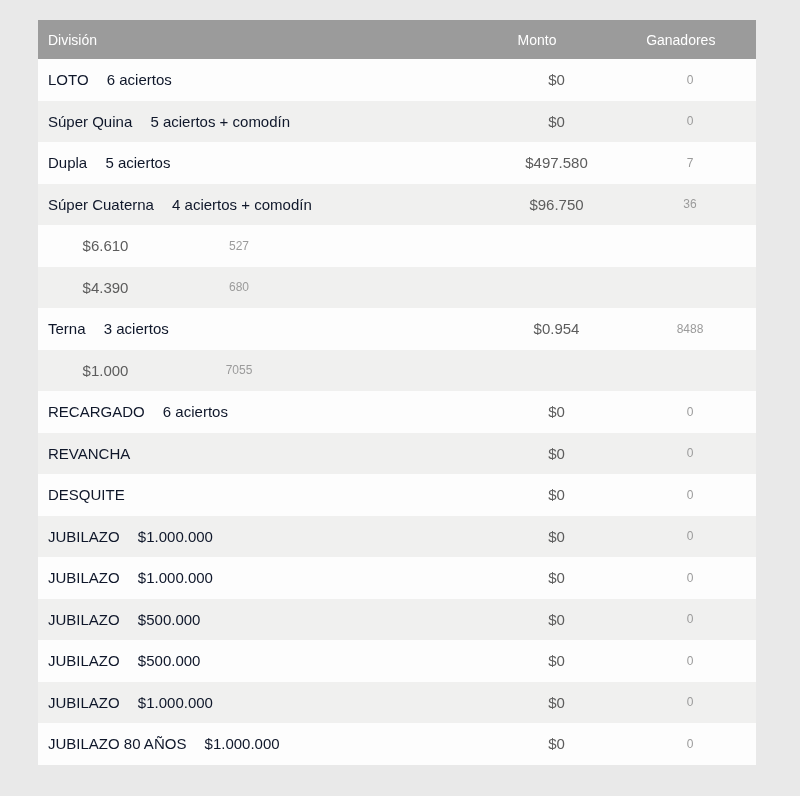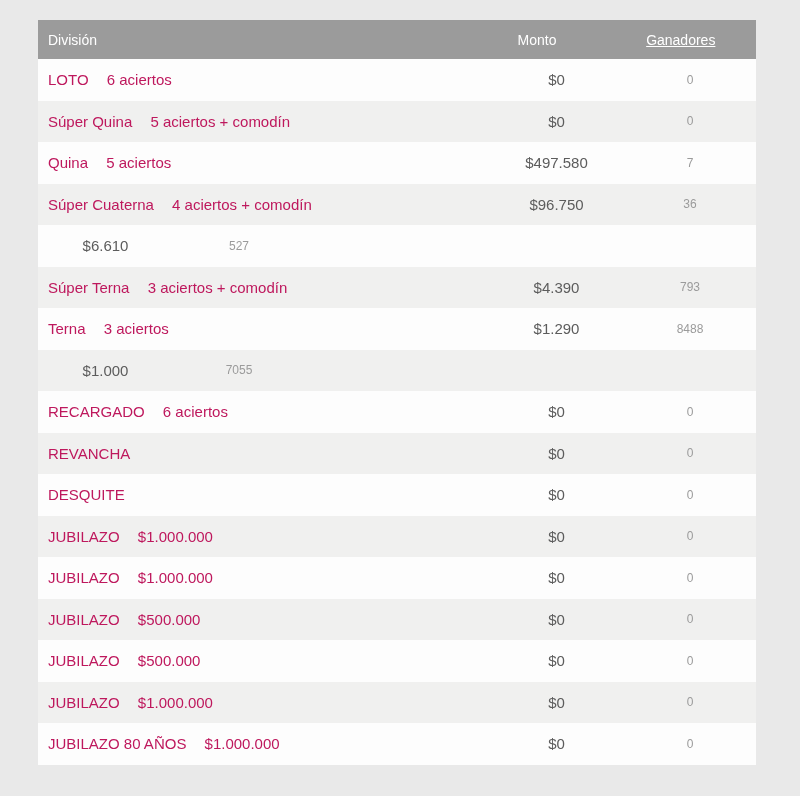--- a/index.html
+++ b/index.html
@@ -33,35 +33,35 @@
     align-items: center;
     justify-content: center;
   }
   .thead .h-division {
     width: 446px;
     justify-content: flex-start;
     padding-left: 10px;
     box-sizing: border-box;
   }
   .thead .h-monto { width: 142px; }
-  .thead .h-ganadores { width: 156px; text-decoration: underline; }
+  .thead .h-ganadores { width: 156px; }
   
   .tbody .trow {
     display: flex;
     height: 41.5px;
     align-items: center;
   }
   .tbody .trow:nth-child(odd)  { background: #fdfdfd; }
   .tbody .trow:nth-child(even) { background: #f0f0ef; }
   .trow .c-division {
     width: 451px;
     box-sizing: border-box;
     padding-left: 10px;
     font-size: 15px;
-    color: #be185d;
+    color: #0f172a;
     white-space: nowrap;
     overflow: hidden;
   }
   .trow .c-division .division-detail {
     margin-left: 14px;
   }
   .trow .c-monto {
     width: 135px;
     text-align: center;
     font-size: 15px;
@@ -97,21 +97,21 @@
     <div class="c-division">
       <span class="division-name">Súper Quina</span>
       <span class="division-detail">5 aciertos + comodín</span>
     </div>
     <div class="c-monto">$0</div>
     <div class="c-ganadores">0</div>
   </div>
 
   <div class="trow">
     <div class="c-division">
-      <span class="division-name">Quina</span>
+      <span class="division-name">Dupla</span>
       <span class="division-detail">5 aciertos</span>
     </div>
     <div class="c-monto">$497.580</div>
     <div class="c-ganadores">7</div>
   </div>
 
   <div class="trow">
     <div class="c-division">
       <span class="division-name">Súper Cuaterna</span>
       <span class="division-detail">4 aciertos + comodín</span>
@@ -119,34 +119,30 @@
     <div class="c-monto">$96.750</div>
     <div class="c-ganadores">36</div>
   </div>
 
   <div class="trow">
     <div class="c-monto">$6.610</div>
     <div class="c-ganadores">527</div>
   </div>
 
   <div class="trow">
-    <div class="c-division">
-      <span class="division-name">Súper Terna</span>
-      <span class="division-detail">3 aciertos + comodín</span>
-    </div>
     <div class="c-monto">$4.390</div>
-    <div class="c-ganadores">793</div>
+    <div class="c-ganadores">680</div>
   </div>
 
   <div class="trow">
     <div class="c-division">
       <span class="division-name">Terna</span>
       <span class="division-detail">3 aciertos</span>
     </div>
-    <div class="c-monto">$1.290</div>
+    <div class="c-monto">$0.954</div>
     <div class="c-ganadores">8488</div>
   </div>
 
   <div class="trow">
     <div class="c-monto">$1.000</div>
     <div class="c-ganadores">7055</div>
   </div>
 
   <div class="trow">
     <div class="c-division">

